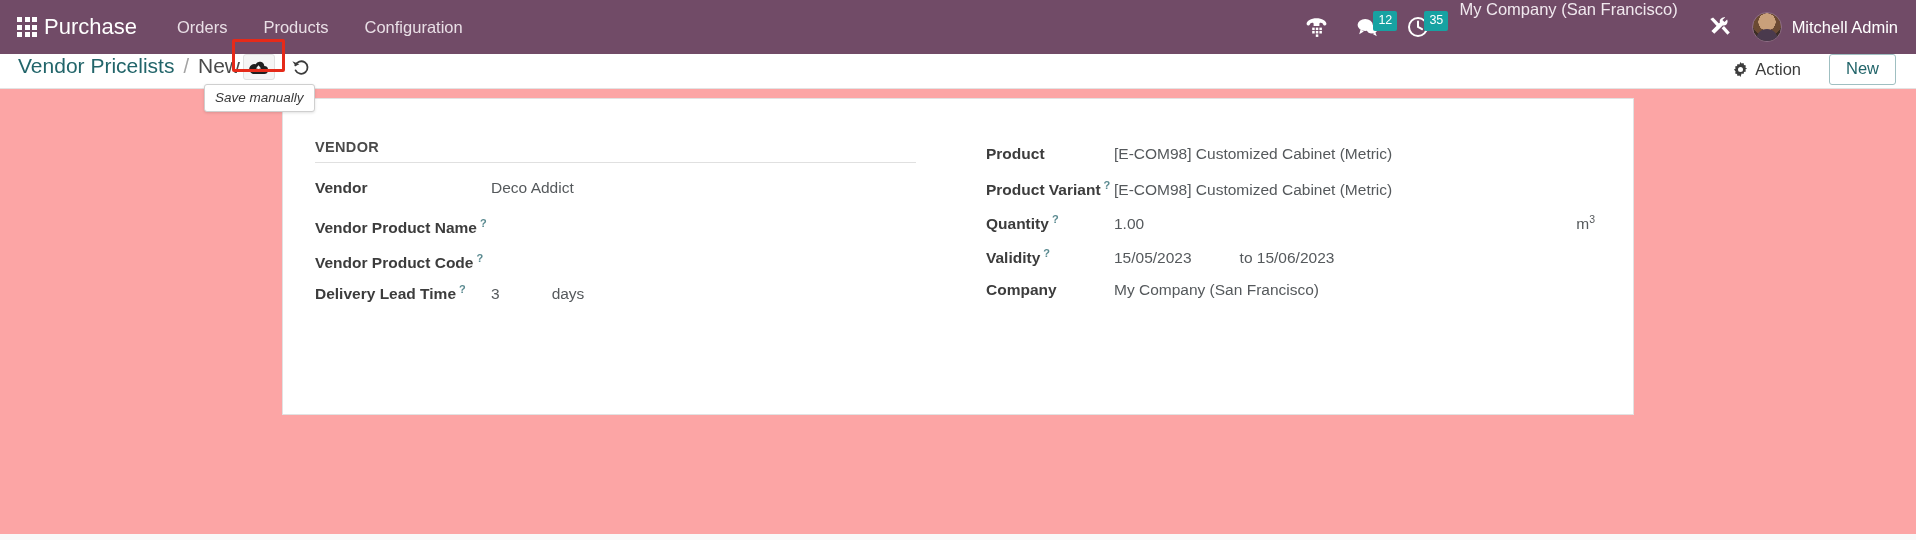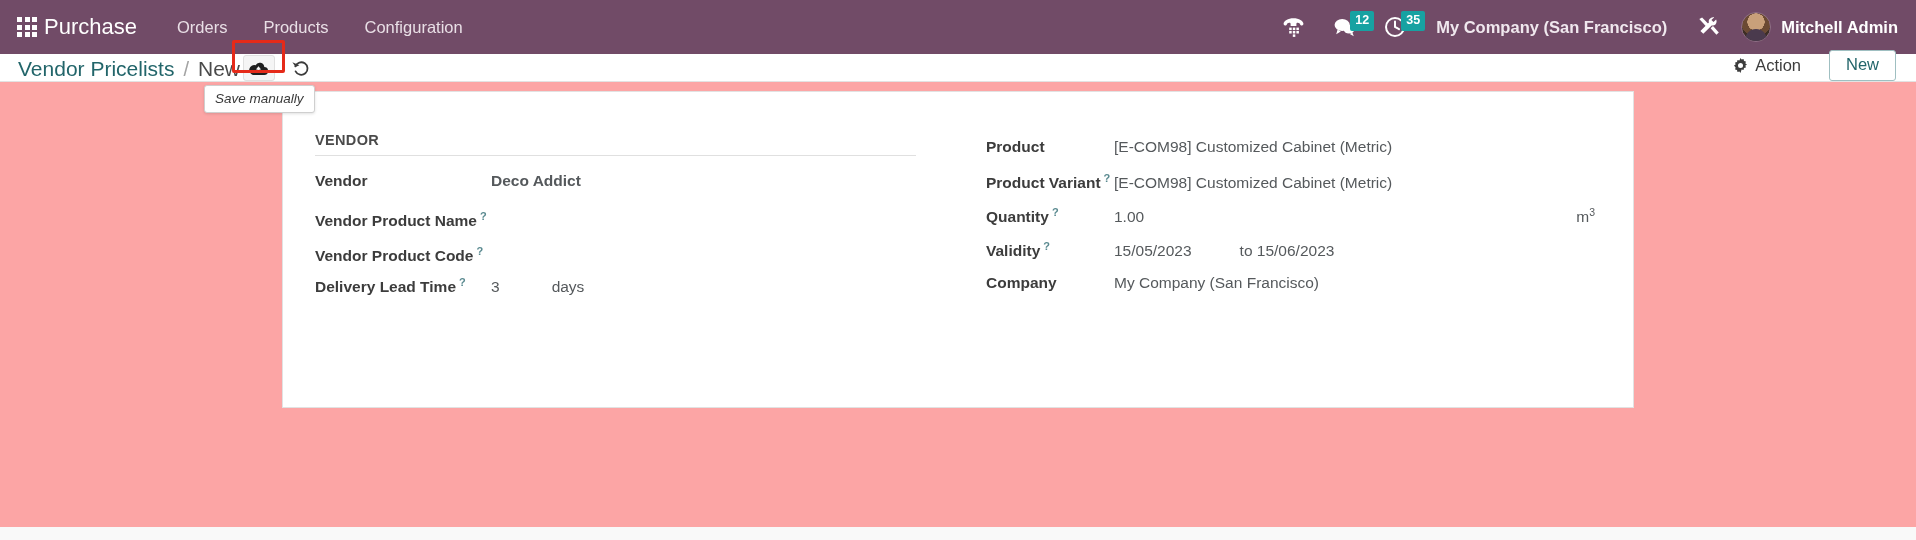--- a/index.html
+++ b/index.html
@@ -40,21 +40,21 @@
   .nav-menu { display: flex; align-items: center; height: 100%; }
   .nav-item {
     font-size: 16.5px;
     color: #e9dfe6;
     padding: 0 18px;
     line-height: 54px;
     white-space: nowrap;
     cursor: pointer;
   }
 
-  .nav-right { margin-left: auto; display: flex; align-items: center; height: 100%; font-weight: bold; }
+  .nav-right { margin-left: auto; display: flex; height: 100%; }
   .sys-icon {
     position: relative;
     display: flex; align-items: center; justify-content: center;
     height: 54px;
     padding: 0 14px;
     cursor: pointer;
   }
   .sys-icon svg { display: block; }
   .badge {
     position: absolute;
@@ -86,25 +86,25 @@
     position: absolute; left: 50%; top: 58%;
     transform: translateX(-50%);
     width: 22px; height: 16px; border-radius: 11px 11px 0 0;
     background: #4a3a4d;
   }
   .user-name { font-size: 16.5px; color: #ffffff; margin-left: 10px; white-space: nowrap; }
 
   
   .control-bar {
     position: relative;
-    height: 28px;
+    height: 35px;
     background: #ffffff;
     border-bottom: 1px solid #e3e3e3;
     display: flex;
-    align-items: flex-end;
+    align-items: flex-start;
     padding: 0 20px 0 18px;
   }
   .breadcrumb { display: flex; align-items: center; }
   .bc-link {
     font-size: 21px; color: #22656a; cursor: pointer; white-space: nowrap;
   }
   .bc-sep { font-size: 20px; color: #a3a3a3; margin: 0 9px; }
   .bc-current { font-size: 21px; color: #4a4a4a; white-space: nowrap; }
 
   .save-wrap { position: relative; margin-left: 3px; }
@@ -216,21 +216,21 @@
     vertical-align: super;
     margin-left: 3px;
     cursor: help;
   }
   .field-value {
     font-size: 15.5px;
     color: #55595c;
     white-space: nowrap;
   }
   .v-wide { min-width: 112px; }
-  .v-main { min-width: 134px; font-weight: bold; }
+  .v-main { min-width: 134px; }
   .uom {
     font-size: 15.5px;
     color: #55595c;
     margin-left: auto;
     padding-left: 24px;
     white-space: nowrap;
   }
   .uom sup { font-size: 10.5px; }
   .suffix {
     font-size: 15.5px; color: #55595c;

